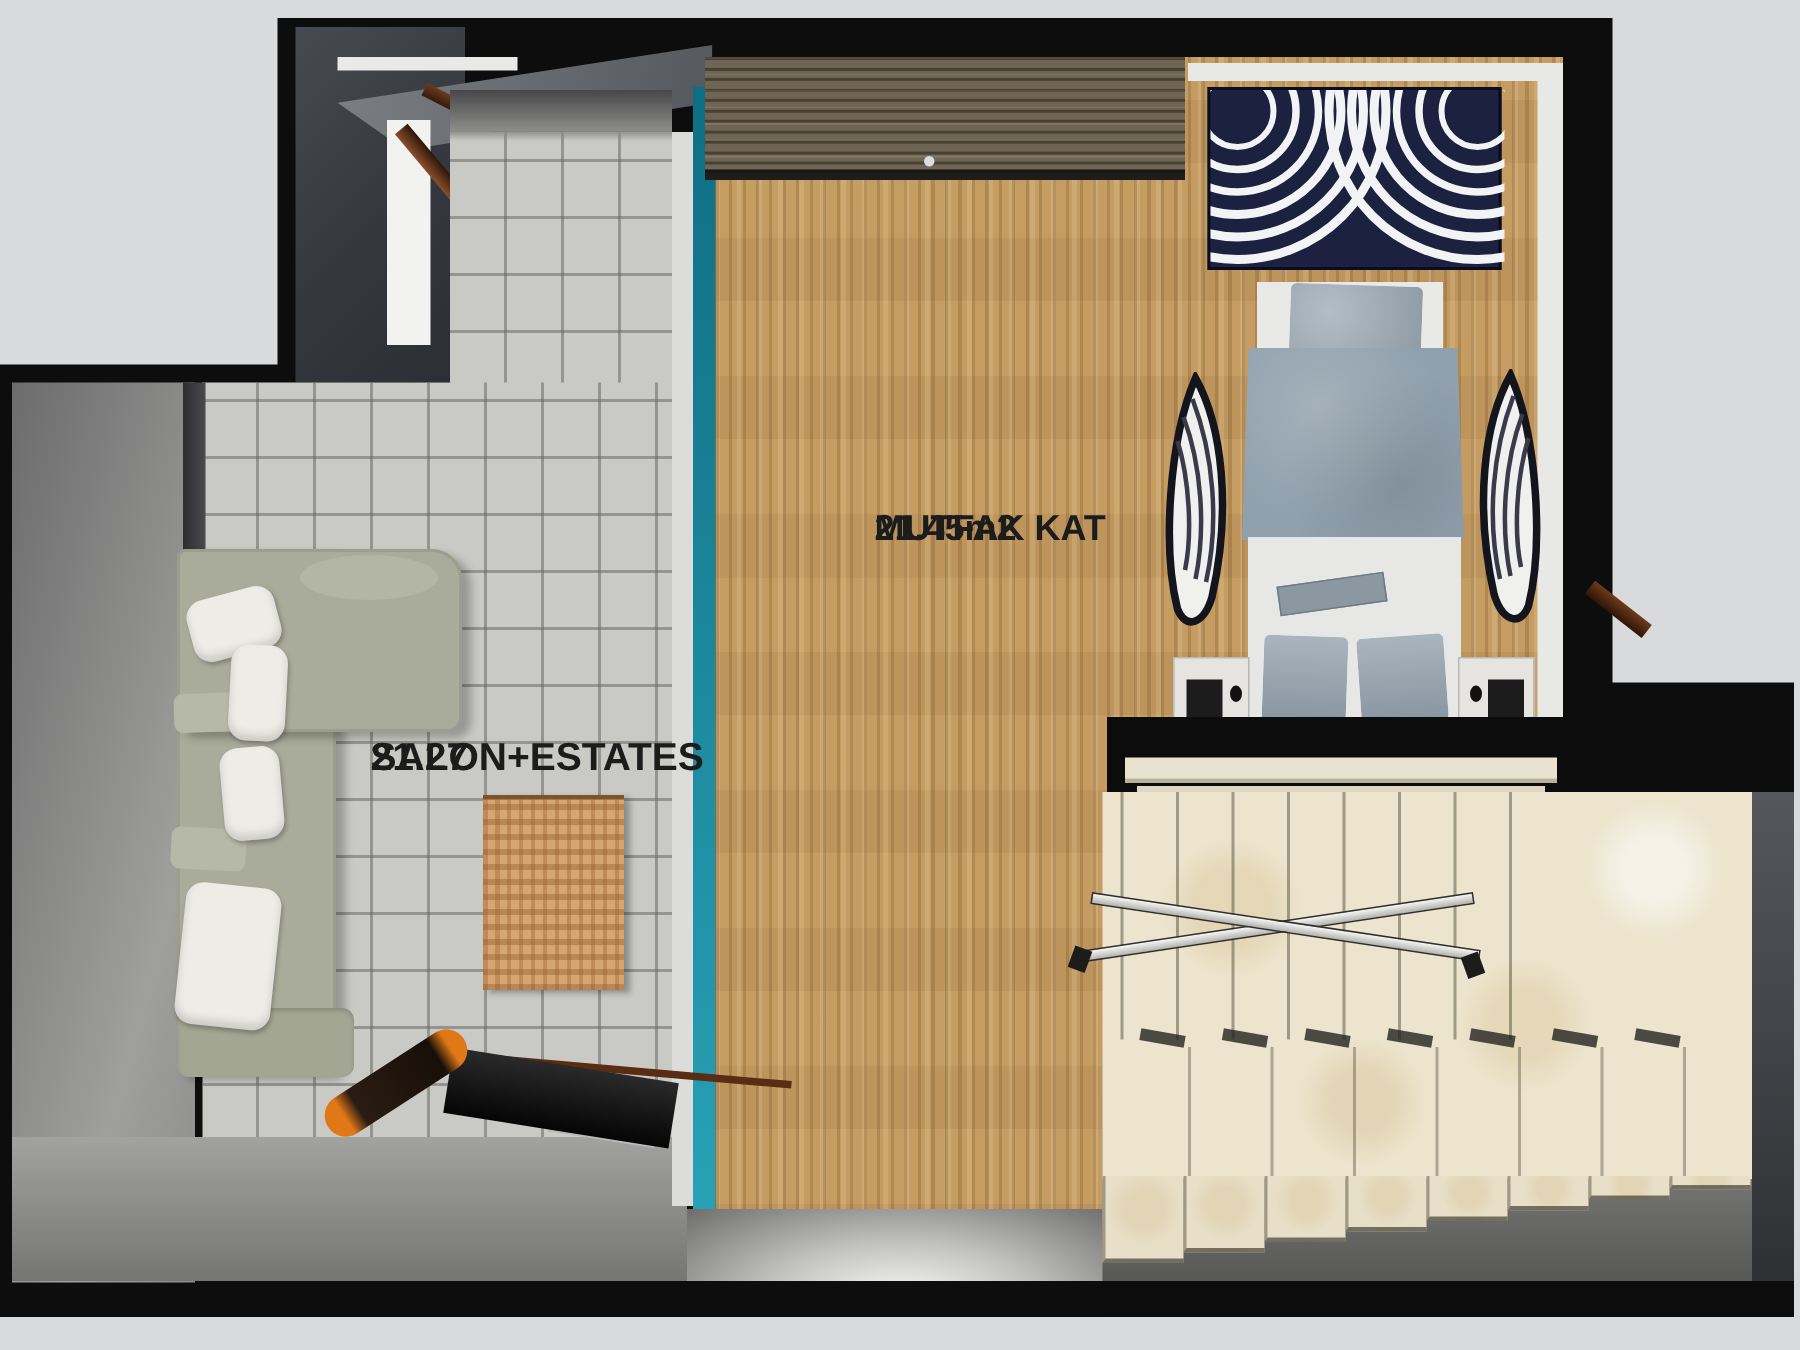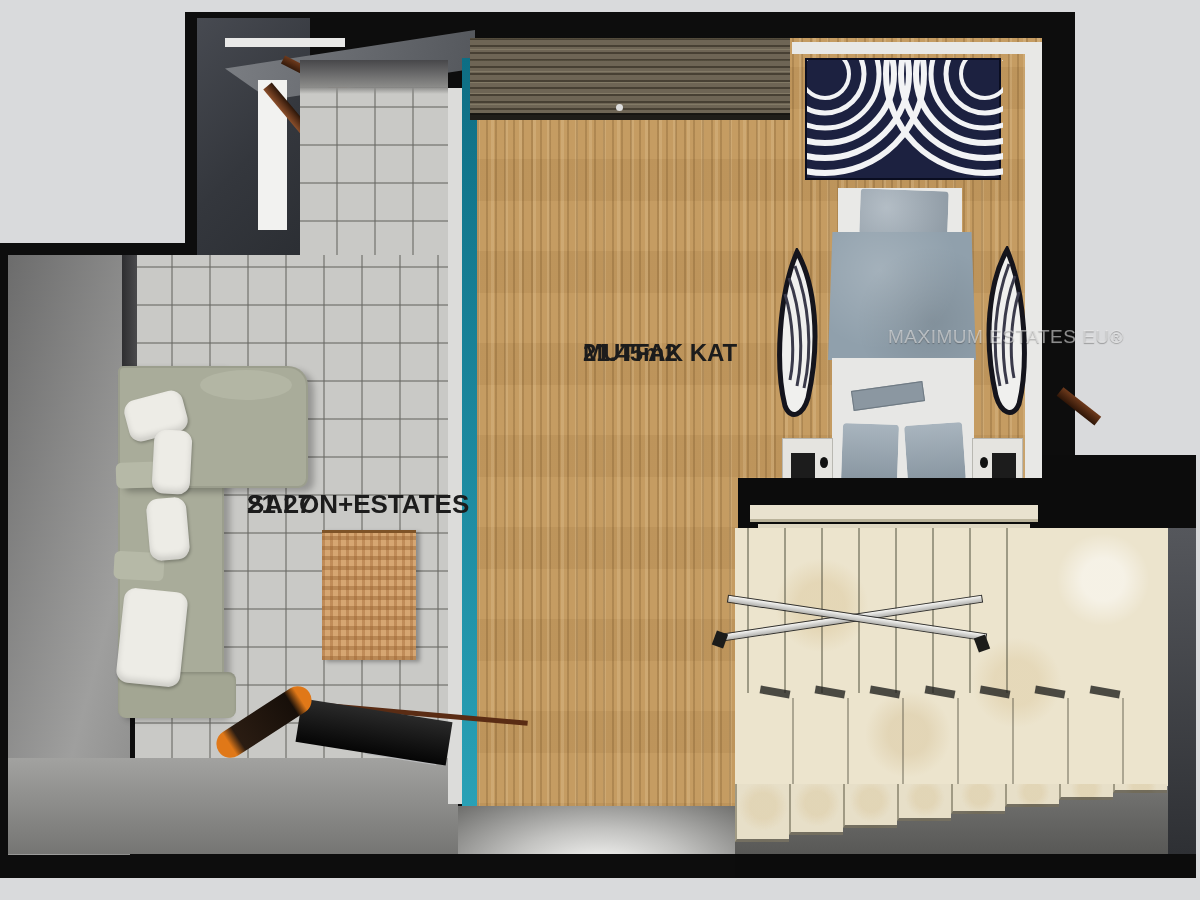--- a/index.html
+++ b/index.html
@@ -329,15 +329,14 @@
   <div class="door-right"></div>
 
   <div class="room-label label-salon">
     <div>SALON+ESTATES</div>
     <div>21.27</div>
   </div>
   <div class="room-label label-sende">
     <div>MUTFAK KAT</div>
     <div>21.45m2</div>
   </div>
-  <div class="watermark">MAXIMUM ESTATES EU®</div>
 
 </div>
 
 </body></html>

